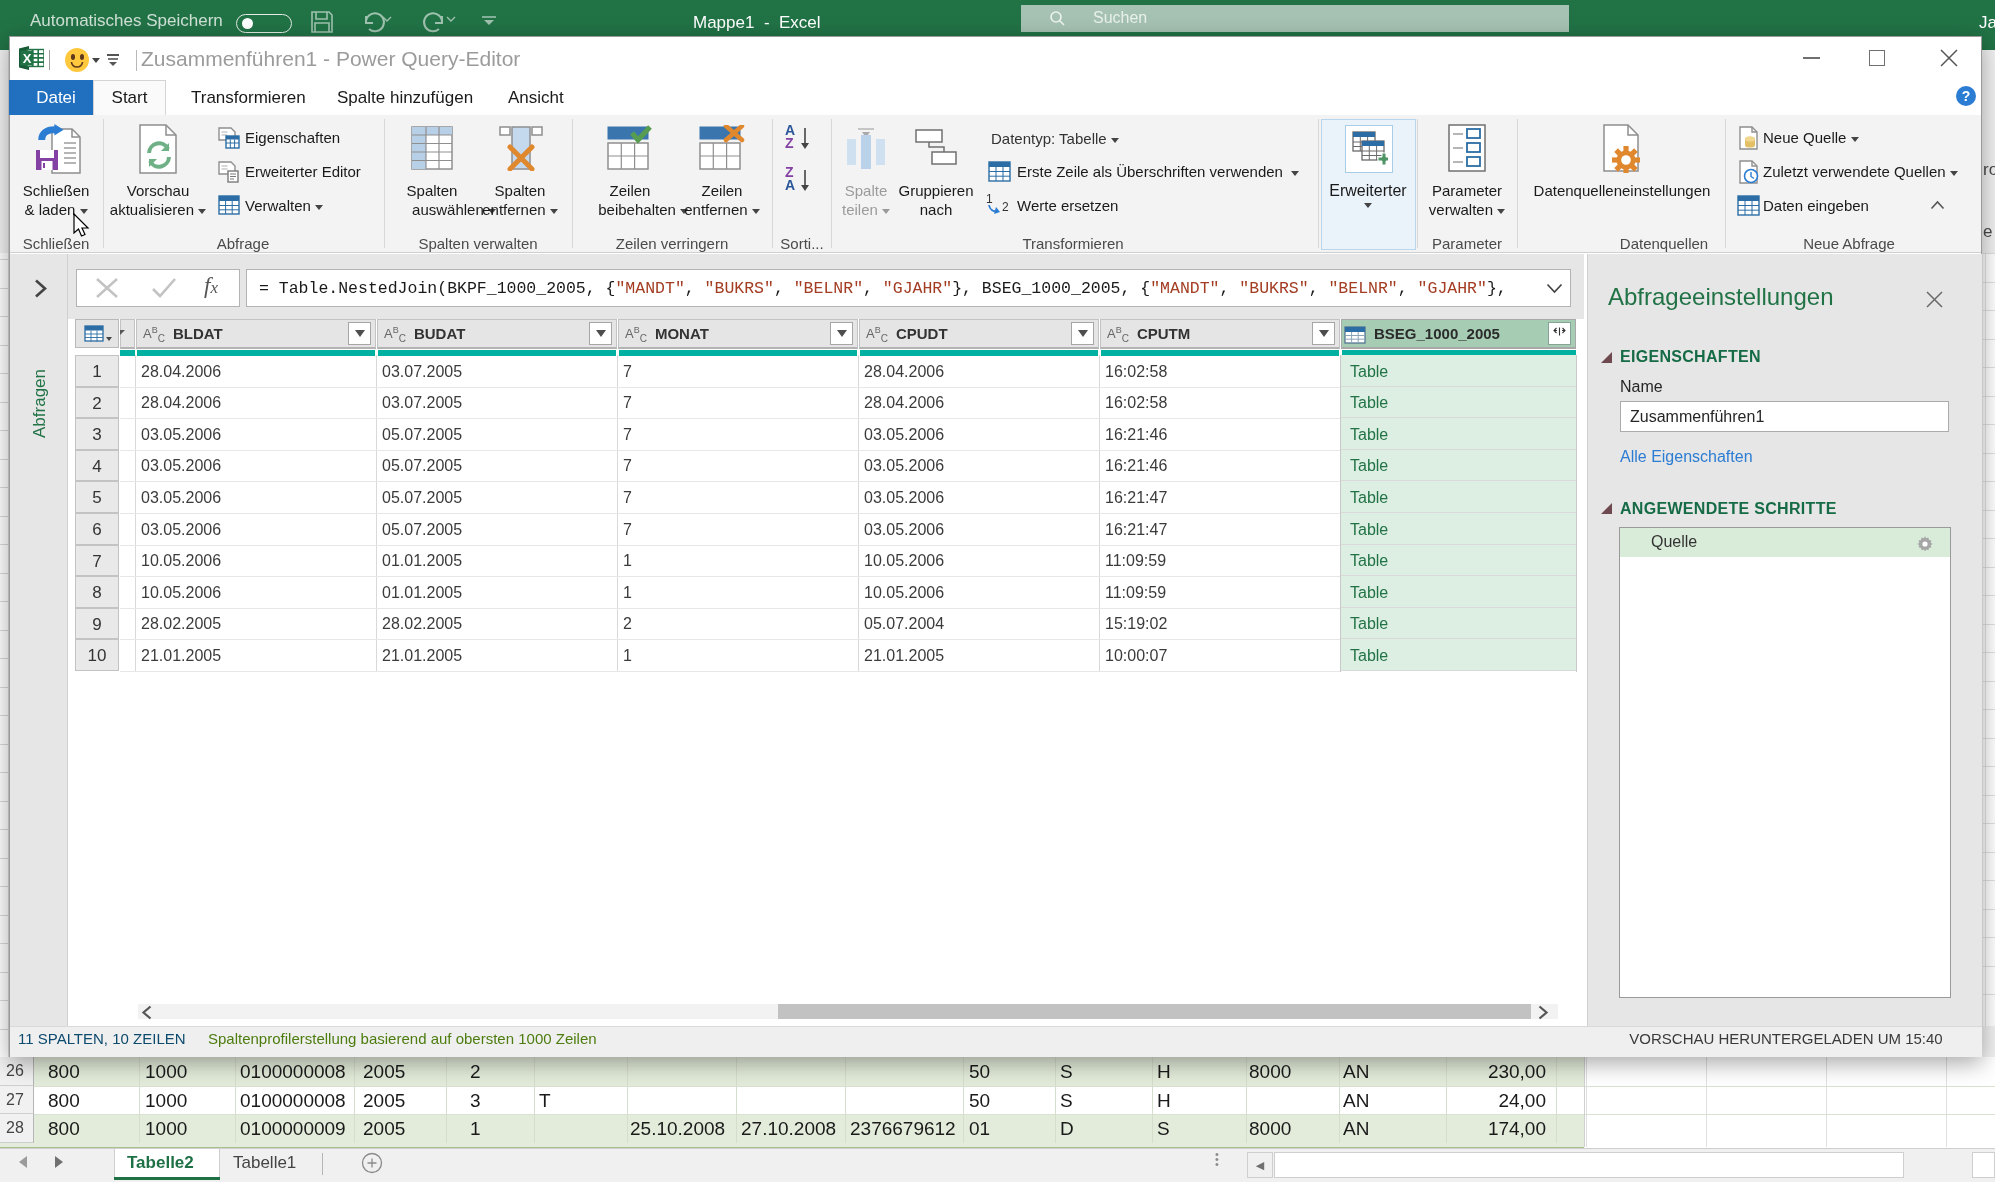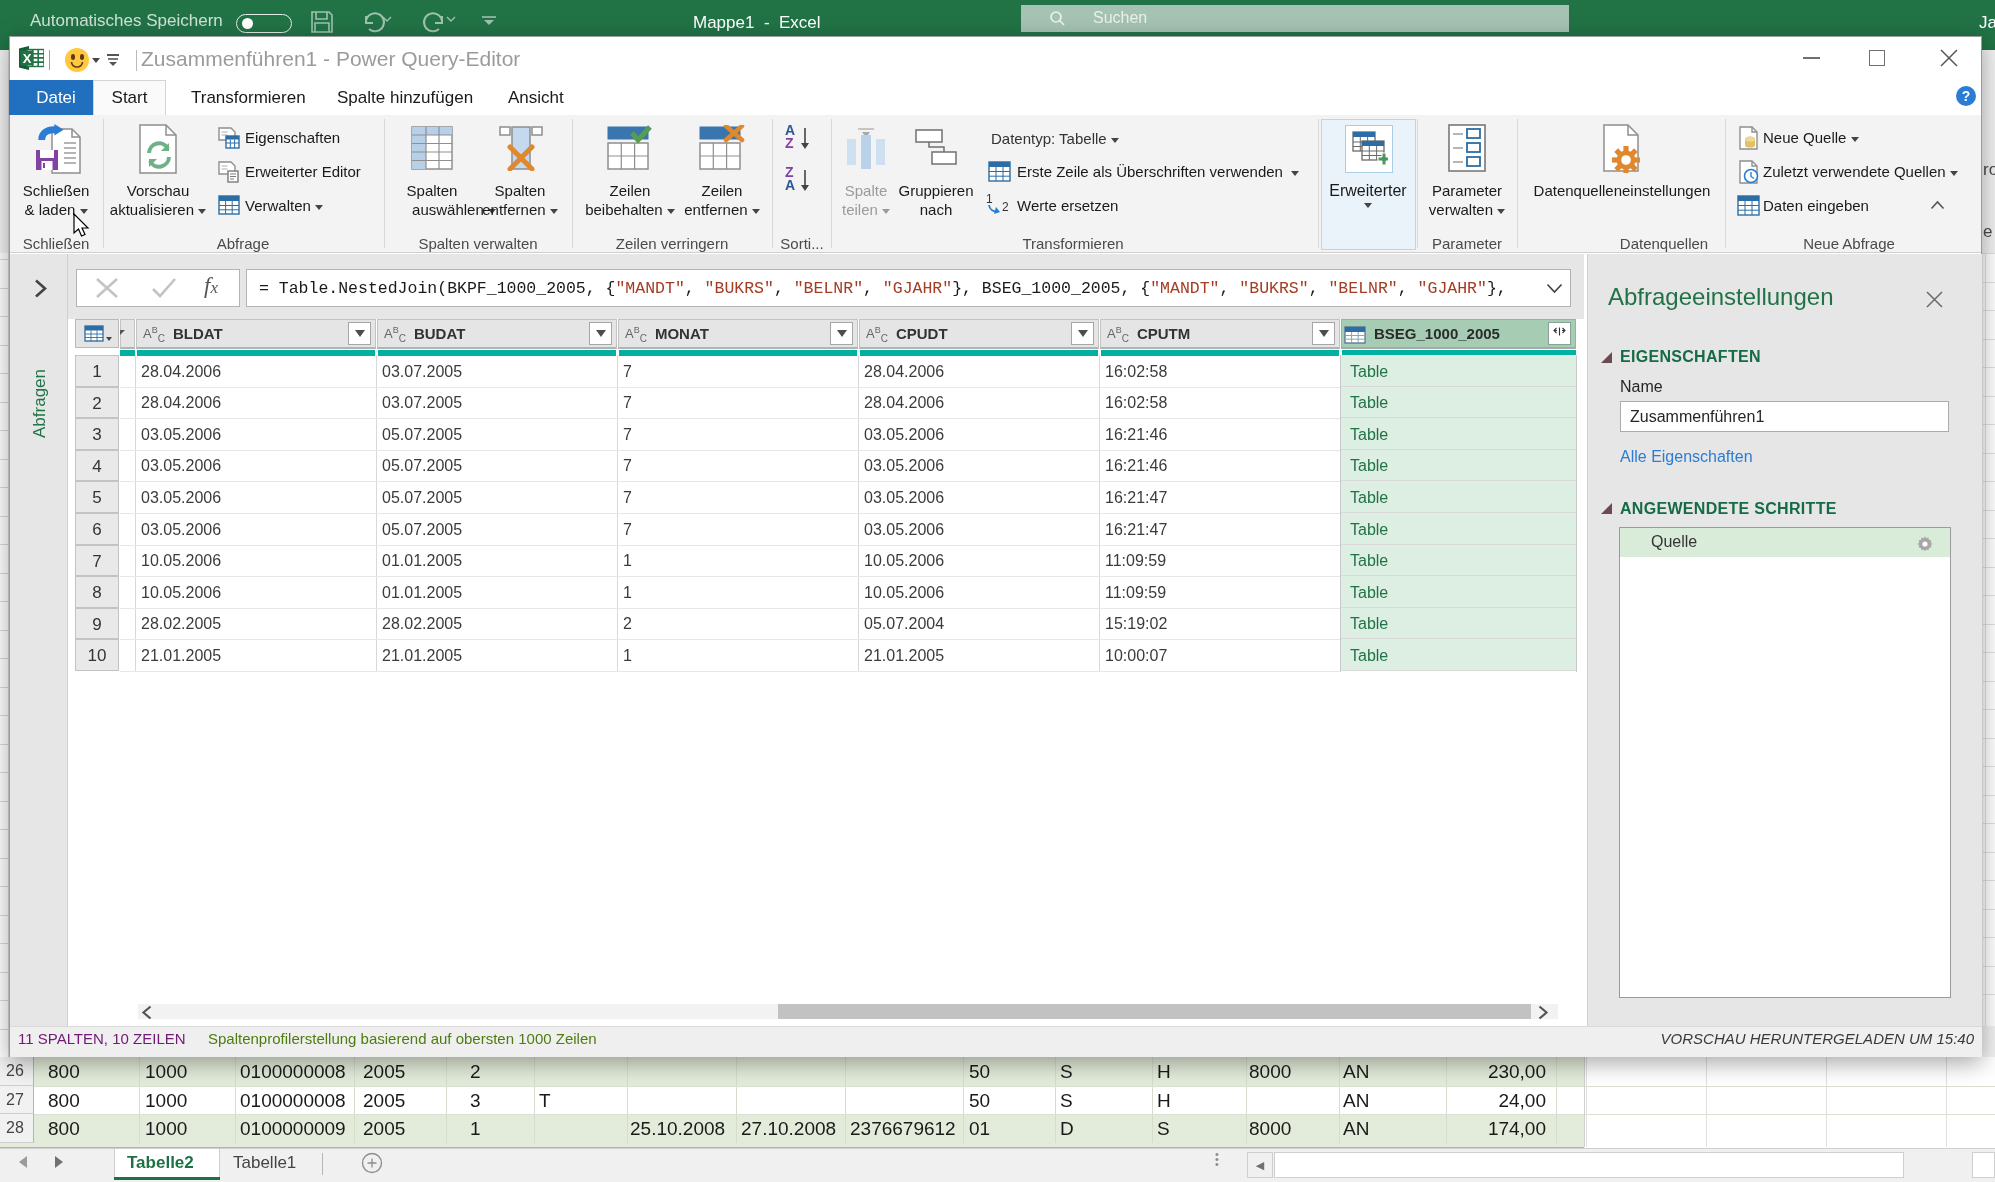--- a/index.html
+++ b/index.html
@@ -358,21 +358,21 @@
 <div class="rlbl" style="left:465px;top:201px;width:110px;">entfernen <span class="dd"></span></div>
 <div class="glbl" style="left:408px;top:235px;width:140px;">Spalten verwalten</div>
 
 <svg class="abs" style="left:606px;top:125px" width="48" height="46" viewBox="0 0 48 46">
 <rect x="2" y="2" width="40" height="12" fill="#3a76ad" stroke="#3a76ad"></rect>
 <rect x="2" y="18" width="40" height="26" fill="#fff" stroke="#8f8f8f" stroke-width="1.5"></rect>
 <path d="M2 31 h40 M15.3 18 v26 M28.6 18 v26" stroke="#8f8f8f" stroke-width="1.2"></path>
 <path d="M26 8 l6 7 l12 -13" stroke="#569c51" stroke-width="5" fill="none"></path>
 </svg>
 <div class="rlbl" style="left:580px;top:182px;width:100px;">Zeilen</div>
-<div class="rlbl" style="left:572px;top:201px;width:116px;">beibehalten <span class="dd"></span></div>
+<div class="rlbl" style="left:572px;top:201px;width:116px;text-align:right;">beibehalten <span class="dd"></span></div>
 <svg class="abs" style="left:698px;top:125px" width="48" height="46" viewBox="0 0 48 46">
 <rect x="2" y="2" width="40" height="12" fill="#3a76ad" stroke="#3a76ad"></rect>
 <rect x="2" y="18" width="40" height="26" fill="#fff" stroke="#8f8f8f" stroke-width="1.5"></rect>
 <path d="M2 31 h40 M15.3 18 v26 M28.6 18 v26" stroke="#8f8f8f" stroke-width="1.2"></path>
 <path d="M28 1 L44 15 M44 1 L28 15" stroke="#e0882e" stroke-width="4.5" stroke-linecap="round"></path>
 </svg>
 <div class="rlbl" style="left:672px;top:182px;width:100px;">Zeilen</div>
 <div class="rlbl" style="left:664px;top:201px;width:116px;">entfernen <span class="dd"></span></div>
 <div class="glbl" style="left:602px;top:235px;width:140px;">Zeilen verringern</div>
 
@@ -723,19 +723,19 @@
 <div class="abs" style="left:1619px;top:527px;width:332px;height:471px;background:#fff;border:1px solid #9a9a9a;"></div>
 <div class="abs" style="left:1620px;top:528px;width:330px;height:29px;background:#d9ecd9;"></div>
 <div class="abs" style="left:1651px;top:533px;font-size:16px;color:#333;">Quelle</div>
 <svg class="abs" style="left:1917px;top:535px" width="16" height="16" viewBox="0 0 16 16">
 <path d="M8 1 l1 2.2 2.4 -0.7 0.6 2.4 2.4 0.6 -0.7 2.4 2.2 1 -2.2 1 0.7 2.4 -2.4 0.6 -0.6 2.4 -2.4 -0.7 -1 2.2 -1 -2.2 -2.4 0.7 -0.6 -2.4 -2.4 -0.6 0.7 -2.4 -2.2 -1 2.2 -1 -0.7 -2.4 2.4 -0.6 0.6 -2.4 2.4 0.7 z" fill="#a6a6a6"></path>
 <circle cx="8" cy="9" r="2.6" fill="#fff"></circle>
 </svg>
 </div>
 
 <div class="abs" id="pq-status" style="left:10px;top:1026px;width:1972px;height:31px;background:#efefef;border-top:1px solid #d9d9d9;"></div>
-<div class="abs" style="left:18px;top:1030px;font-size:15px;color:#701a75;">11 SPALTEN, 10 ZEILEN</div>
+<div class="abs" style="left:18px;top:1030px;font-size:15px;color:#0c4a6e;">11 SPALTEN, 10 ZEILEN</div>
 <div class="abs" style="left:208px;top:1030px;font-size:15px;color:#4d7c0f;">Spaltenprofilerstellung basierend auf obersten 1000 Zeilen</div>
-<div class="abs" style="left:1598px;top:1030px;width:376px;font-size:15px;color:#3a3a3a;text-align:right;white-space:nowrap;font-style:italic;">VORSCHAU HERUNTERGELADEN UM 15:40</div>
+<div class="abs" style="left:1598px;top:1030px;width:376px;font-size:15px;color:#3a3a3a;text-align:center;white-space:nowrap;">VORSCHAU HERUNTERGELADEN UM 15:40</div>
 
 <svg class="abs" style="left:72px;top:213px;z-index:50" width="22" height="26" viewBox="0 0 22 26">
     <path d="M2 1 L2 20 L6.5 16 L9.5 23 L13 21.5 L10 15 L16 15 Z" fill="#fff" stroke="#000" stroke-width="1.2"></path>
   </svg>
 
 </body></html>

